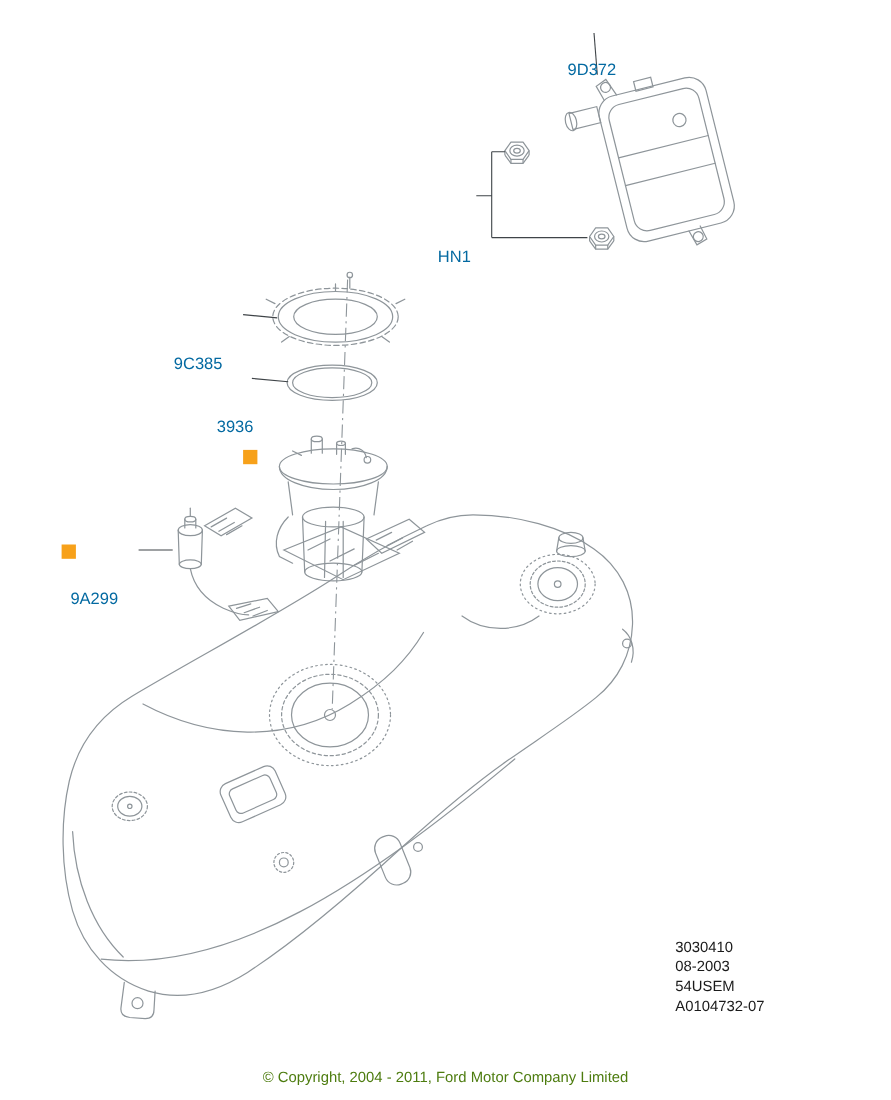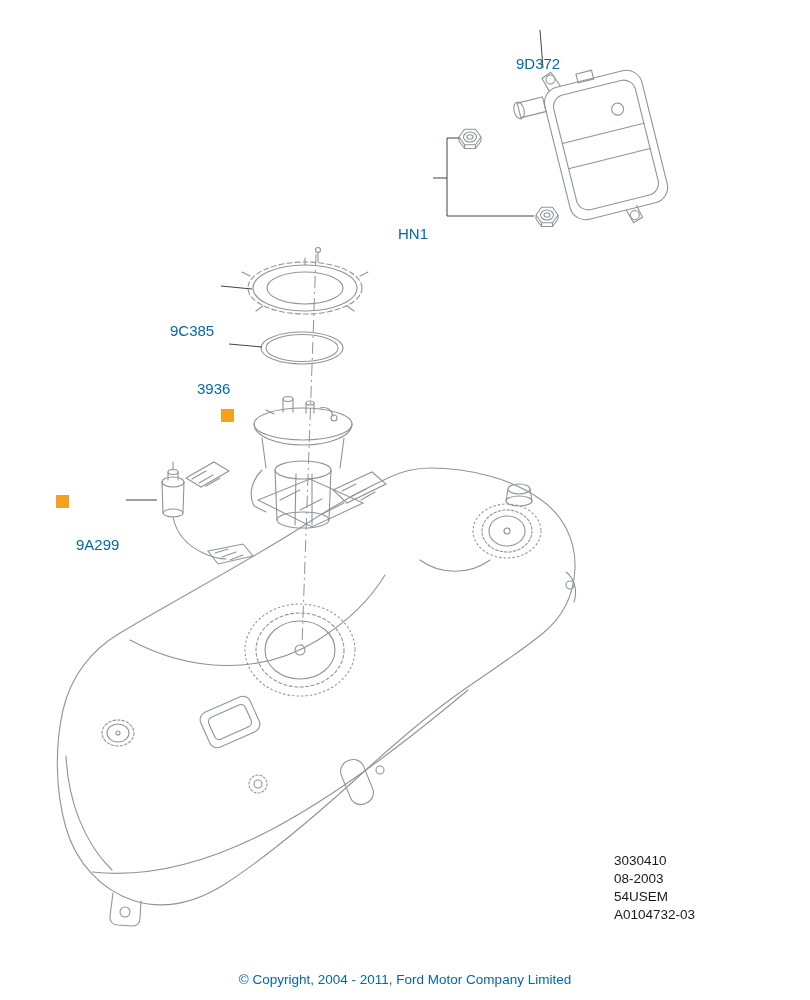--- a/index.html
+++ b/index.html
@@ -14,21 +14,21 @@
   }
   .marker{
     position:absolute;width:13px;height:13px;background:#F7A11A;
   }
   .footer-codes{
     position:absolute;right:115px;top:852px;text-align:left;
     color:#1a1a1a;font-size:13.5px;line-height:18px;
   }
   .copyright{
     position:absolute;left:0;right:0;top:972px;text-align:center;
-    color:#0369a1;font-size:13.5px;
+    color:#4d7c0f;font-size:13.5px;
   }
 </style>
 </head>
 <body>
 
 <svg class="artwork" width="810" height="1000" viewBox="0 0 810 1000">
 
   <g stroke="#8E959A" stroke-width="1" fill="none" stroke-dasharray="12 4 2 4">
     <path d="M 316 254 L 302 645"></path>
   </g>
@@ -176,29 +176,29 @@
     <path d="M 221 286 L 252 289"></path>
     <path d="M 229 344 L 262 347"></path>
     <path d="M 126 500 L 157 500"></path>
   </g>
 </svg>
 
 <span class="part-label" style="left:516px;top:12px">9D372</span>
 
 <span class="part-label" style="left:398px;top:182px">HN1</span>
 
-<span class="part-label" style="left:170px;top:279px">9C385</span>
+<span class="part-label" style="left:158px;top:279px">9C385</span>
 
 <span class="part-label" style="left:197px;top:337px">3936</span>
 
-<span class="part-label" style="left:76px;top:493px">9A299</span>
+<span class="part-label" style="left:64px;top:493px">9A299</span>
 
 <div class="marker" style="left:221px;top:409px"></div>
 <div class="marker" style="left:56px;top:495px"></div>
 
 <div class="footer-codes">
   <div>3030410</div>
   <div>08-2003</div>
   <div>54USEM</div>
-  <div>A0104732-03</div>
+  <div>A0104732-07</div>
 </div>
 
 <div class="copyright">© Copyright, 2004 - 2011, Ford Motor Company Limited</div>
 
 </body></html>

